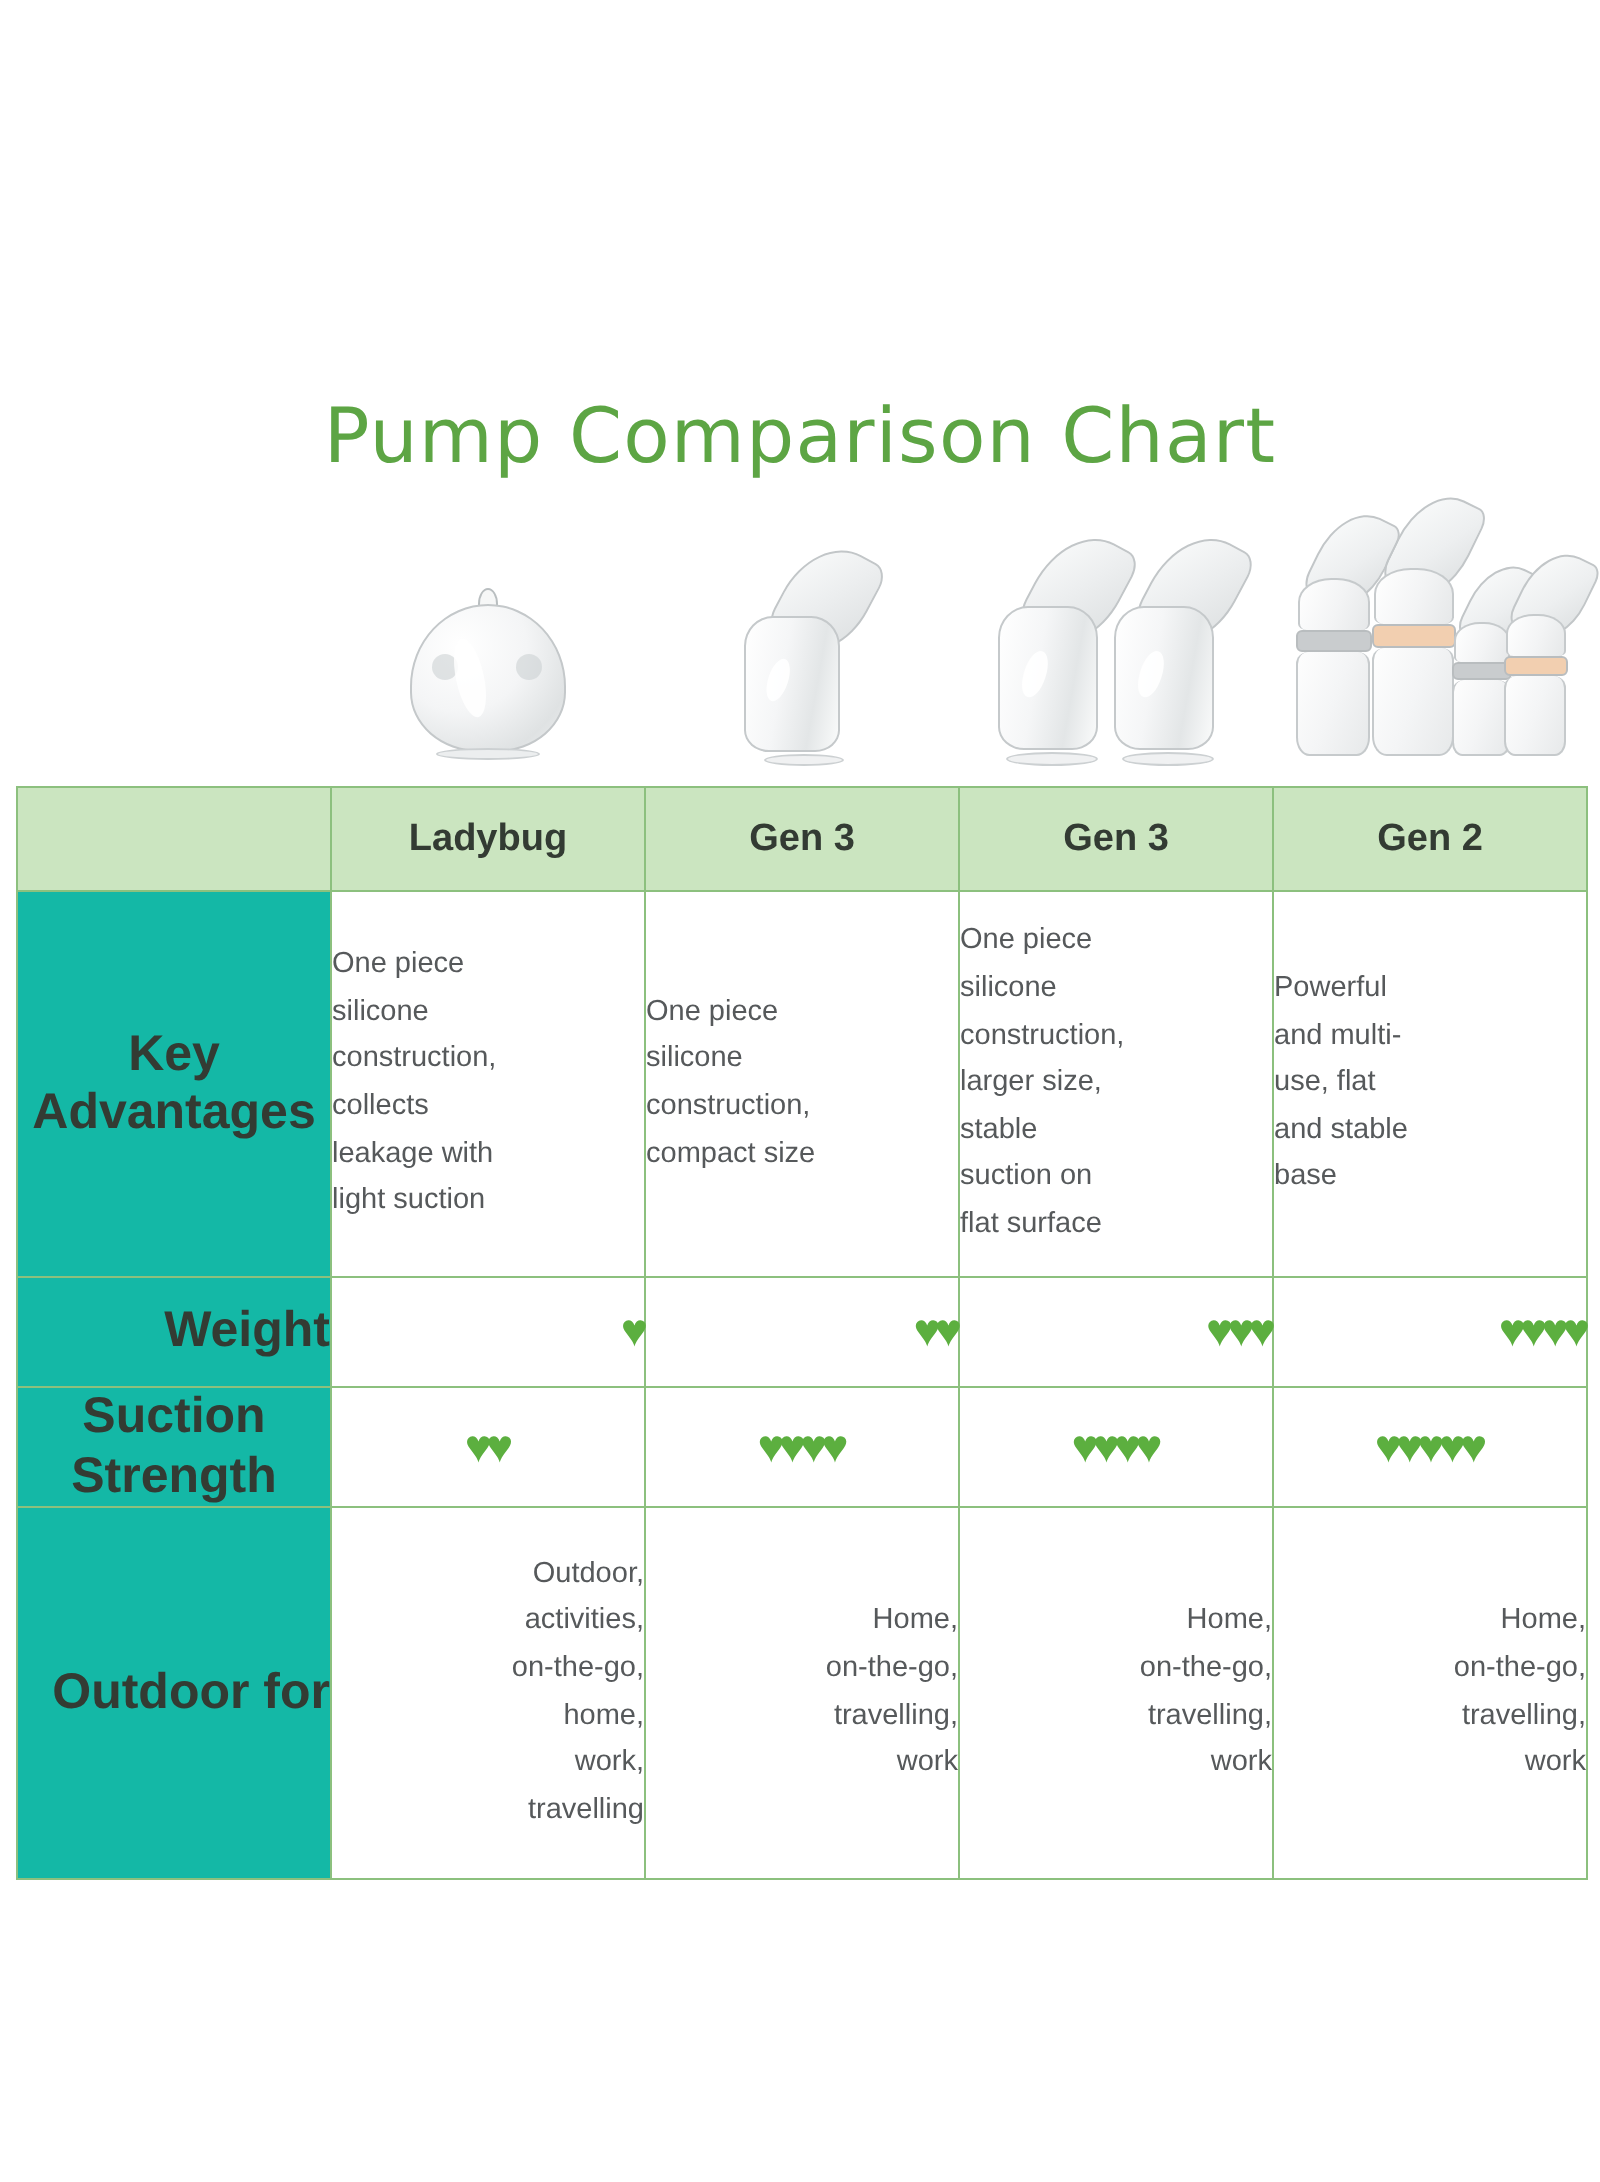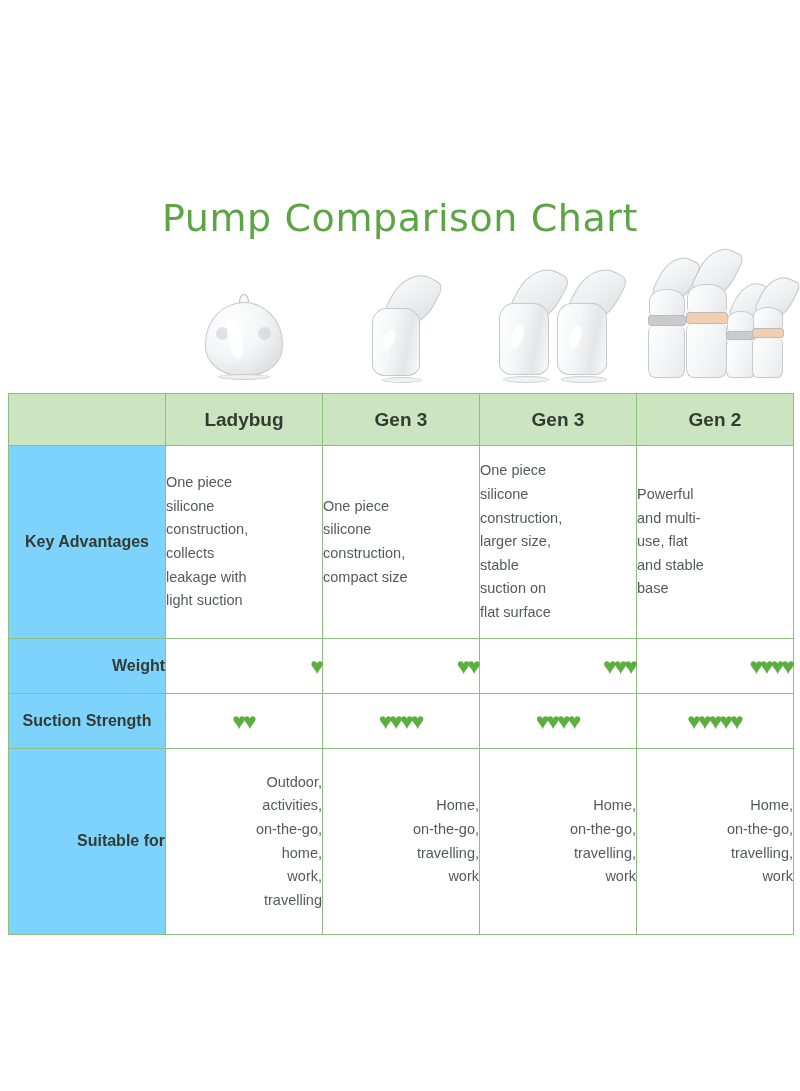--- a/index.html
+++ b/index.html
@@ -195,23 +195,23 @@
   }
   .hdr-cell {
     background: #CBE5C0;
     text-align: center;
     font-size: 19px;
     font-weight: 700;
     color: #333b33;
     height: 52px;
   }
   .row-label {
-    background: #7dd3fc;
+    background: #14b8a6;
     text-align: center;
-    font-size: 16px;
+    font-size: 25px;
     font-weight: 700;
     color: #333b33;
     line-height: 1.18;
     padding: 4px 6px;
   }
   .cell-text {
     background: #ffffff;
     font-size: 14.5px;
     line-height: 1.63;
     color: #56595b;
@@ -380,21 +380,21 @@
       </tr>
       <tr class="r-suc">
         <td class="row-label">Suction
 Strength</td>
         <td class="cell-hearts"><span class="heart">♥</span><span class="heart">♥</span></td>
         <td class="cell-hearts"><span class="heart">♥</span><span class="heart">♥</span><span class="heart">♥</span><span class="heart">♥</span></td>
         <td class="cell-hearts"><span class="heart">♥</span><span class="heart">♥</span><span class="heart">♥</span><span class="heart">♥</span></td>
         <td class="cell-hearts"><span class="heart">♥</span><span class="heart">♥</span><span class="heart">♥</span><span class="heart">♥</span><span class="heart">♥</span></td>
       </tr>
       <tr class="r-suit">
-        <td class="row-label">Suitable for</td>
+        <td class="row-label">Outdoor for</td>
         <td class="cell-text">Outdoor,
 activities,
 on-the-go,
 home,
 work,
 travelling</td>
         <td class="cell-text">Home,
 on-the-go,
 travelling,
 work</td>

